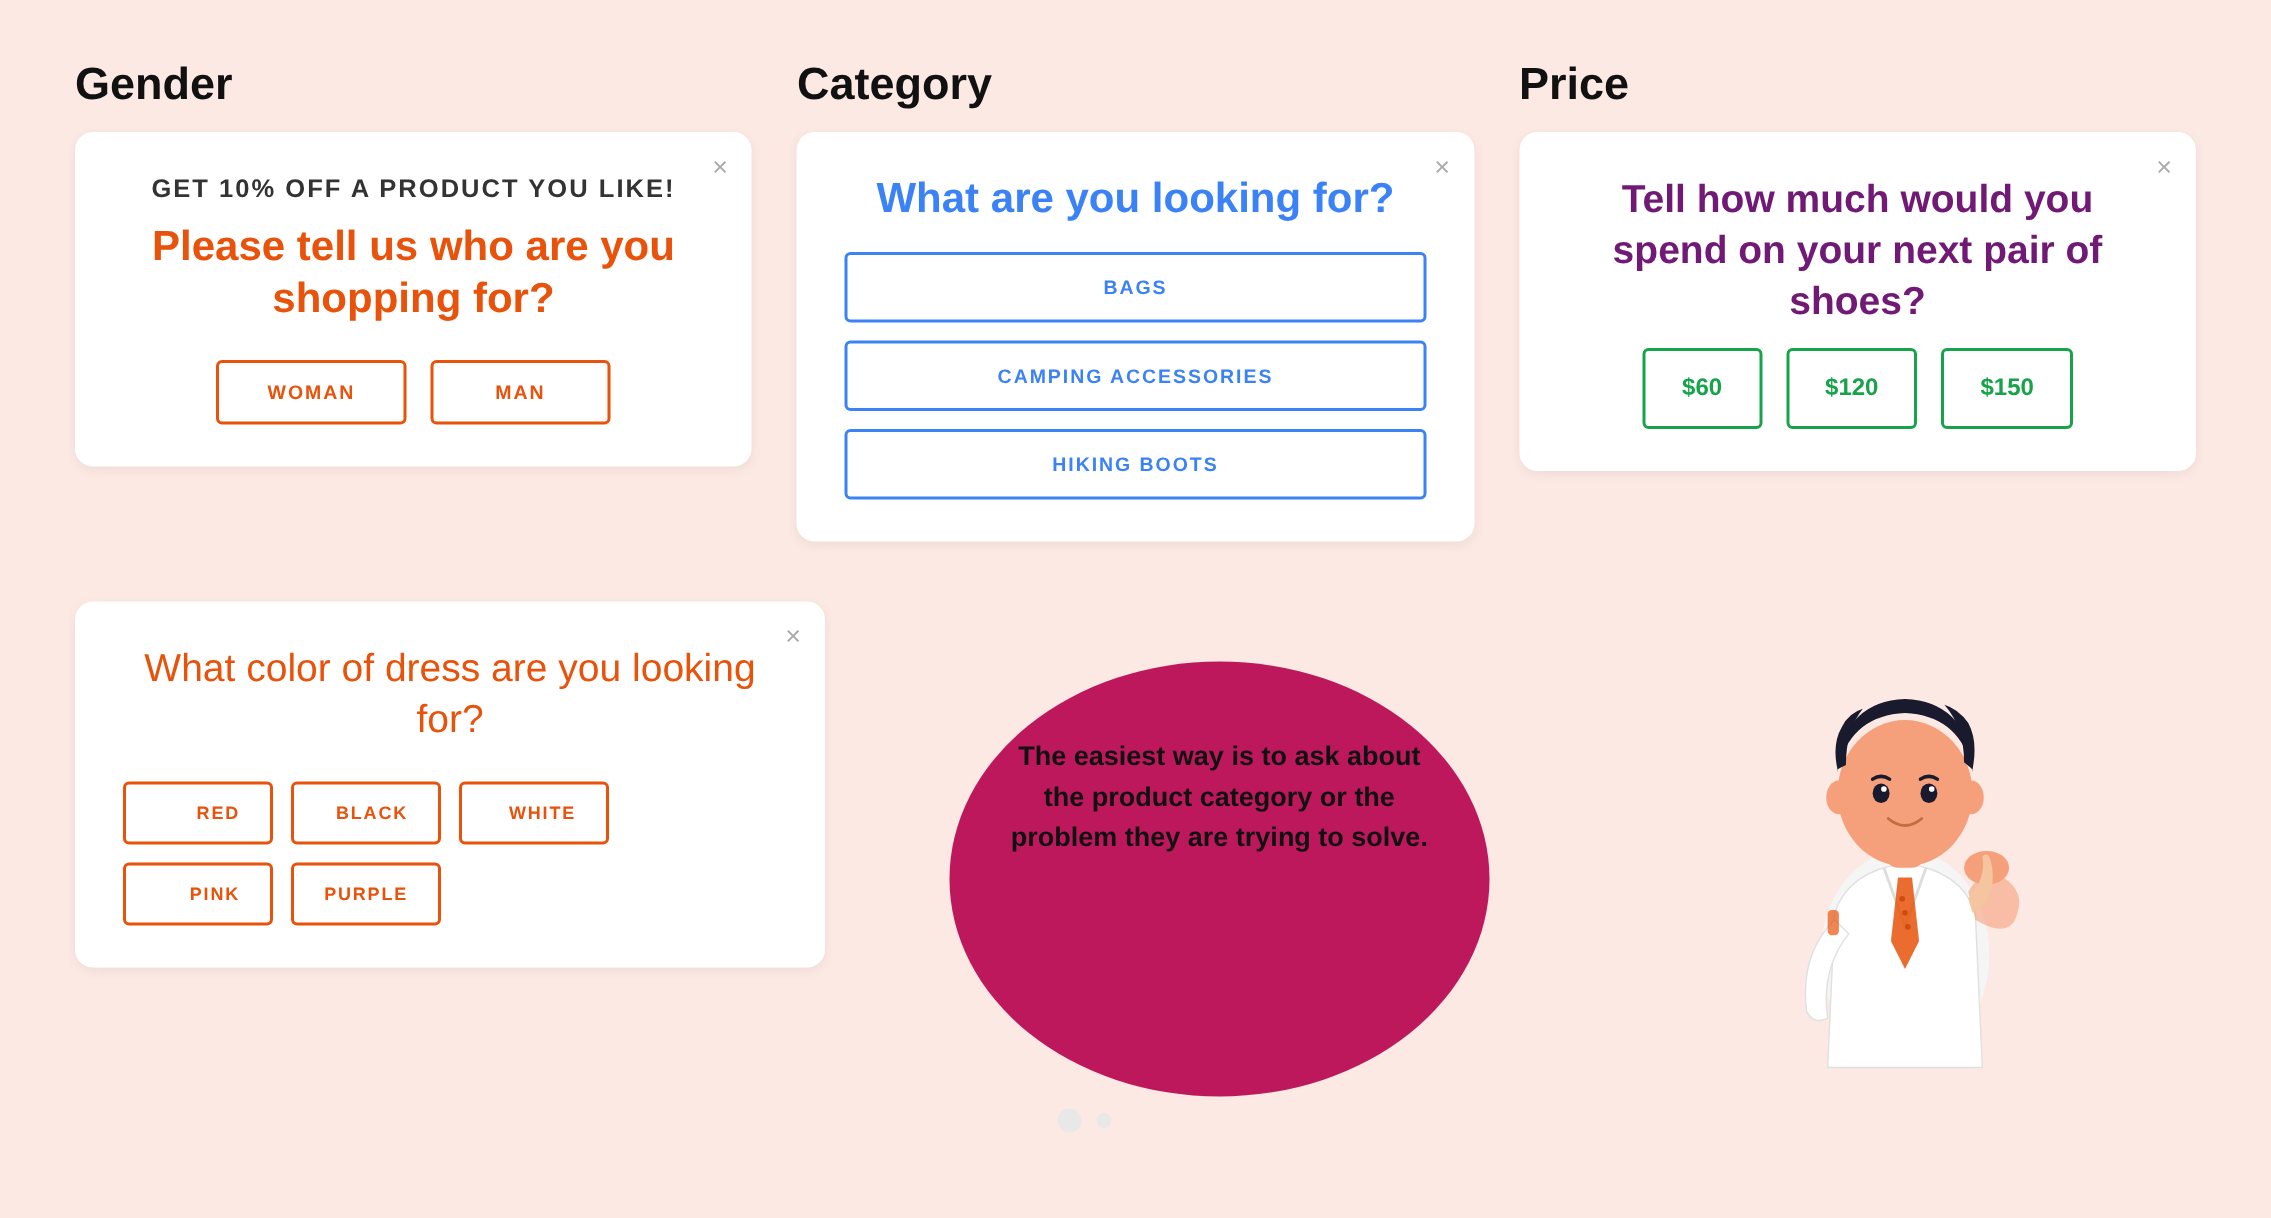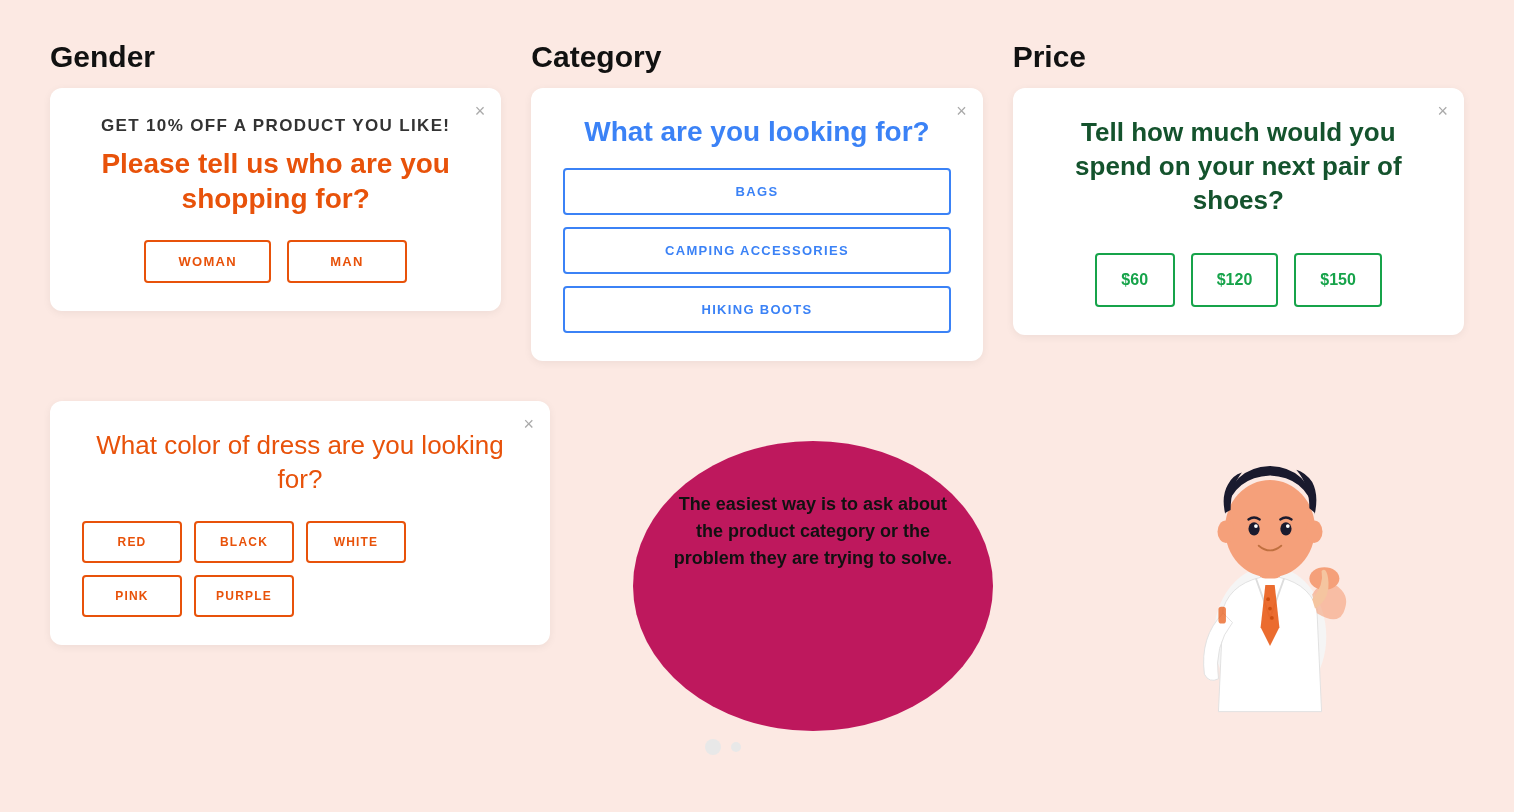--- a/index.html
+++ b/index.html
@@ -118,24 +118,24 @@
       color: #3b82f6;
       background: #fff;
       cursor: pointer;
       text-align: center;
     }
 
     
     .price-question {
       font-size: 26px;
       font-weight: 800;
-      color: #14532d;
+      color: #701a75;
       text-align: center;
       line-height: 1.3;
-      margin-bottom: 36px;
+      margin-bottom: 15px;
     }
 
     .price-options {
       display: flex;
       gap: 16px;
       justify-content: center;
     }
 
     .price-btn {
       border: 2px solid #16a34a;
@@ -171,21 +171,21 @@
       border: 2px solid #e8520a;
       border-radius: 4px;
       padding: 12px 20px;
       font-size: 12px;
       font-weight: 700;
       letter-spacing: 0.1em;
       color: #e8520a;
       background: #fff;
       cursor: pointer;
       min-width: 100px;
-      text-align: center;
+      text-align: right;
     }
 
     
     .speech-section {
       flex: 1.2;
       display: flex;
       align-items: center;
       justify-content: center;
       margin-top: 40px;
     }

